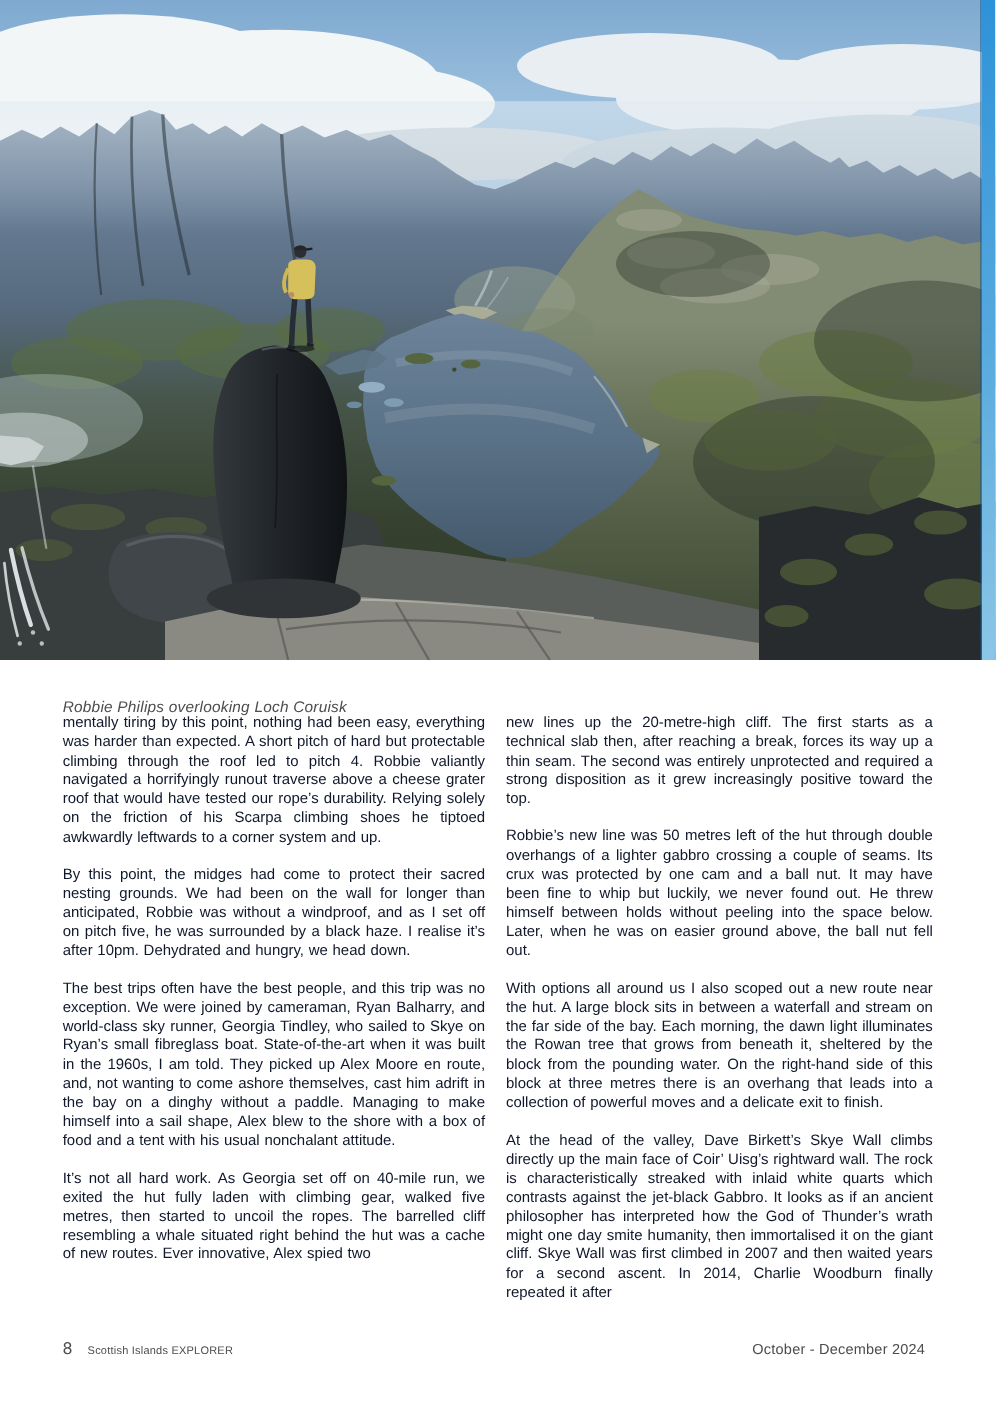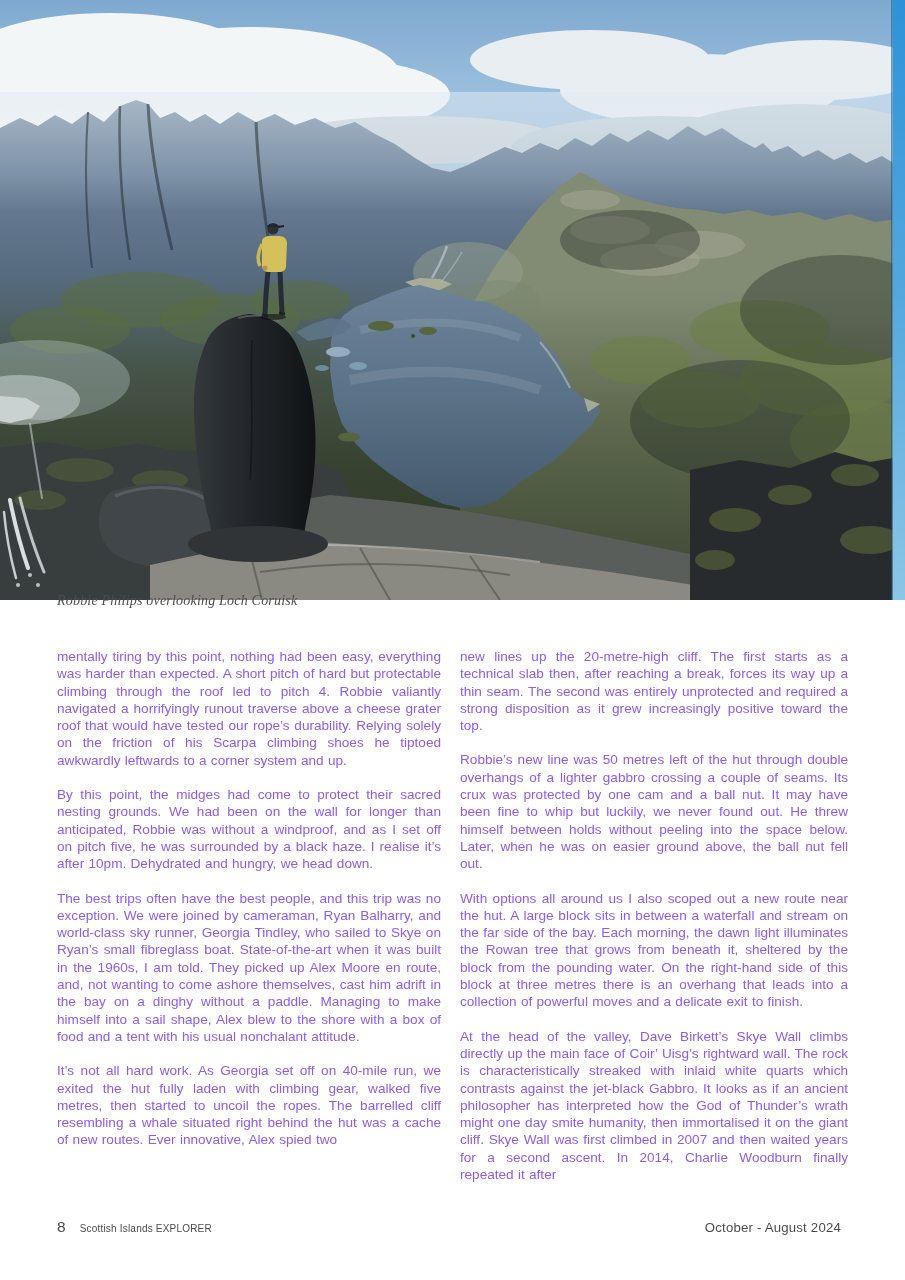--- a/index.html
+++ b/index.html
@@ -1,25 +1,25 @@
 <!DOCTYPE html>
 <html><head>
 <meta charset="utf-8">
 <style>
   html,body{margin:0;padding:0;background:#ffffff;}
   .page{position:relative;width:905px;height:1280px;background:#ffffff;overflow:hidden;
         font-family:"Liberation Sans",sans-serif;}
   .hero{position:absolute;top:0;left:0;width:905px;height:600px;margin:0;}
   .hero svg{display:block;width:905px;height:600px;}
-  .caption{position:absolute;top:593px;left:57px;
-           font-family:Liberation Serif, serif;font-style:italic;font-size:14px;
+  .caption{position:absolute;top:634px;left:57px;
+           font-family:Liberation Sans, sans-serif;font-style:italic;font-size:14px;
            color:#4d4d4d;letter-spacing:.2px;}
   .article{position:absolute;top:648px;left:57px;width:791px;
            display:flex;justify-content:space-between;}
-  .col{width:384px;font-size:13.6px;line-height:17.3px;color:#8b5cf6;
+  .col{width:384px;font-size:13.6px;line-height:17.3px;color:#0f172a;
        text-align:justify;word-spacing:.5px;}
   .col.right{width:388px;}
   .col p{margin:0 0 17px 0;}
   .col p:last-child{margin-bottom:16px;}
   .pfooter{position:absolute;top:1218px;left:0;width:905px;box-sizing:border-box;
            padding:0 64px 0 57px;display:flex;justify-content:space-between;
            align-items:baseline;color:#4b4c4e;}
   .footer-left{display:flex;align-items:baseline;gap:14px;}
   .pagenum{font-size:15.5px;}
   .mag{font-size:10px;letter-spacing:.2px;}
@@ -253,16 +253,16 @@
       <p>With options all around us I also scoped out a new route near the hut. A large block sits in between a waterfall and stream on the far side of the bay. Each morning, the dawn light illuminates the Rowan tree that grows from beneath it, sheltered by the block from the pounding water. On the right-hand side of this block at three metres there is an overhang that leads into a collection of powerful moves and a delicate exit to finish.</p>
       <p>At the head of the valley, Dave Birkett’s Skye Wall climbs directly up the main face of Coir’ Uisg’s rightward wall. The rock is characteristically streaked with inlaid white quarts which contrasts against the jet-black Gabbro. It looks as if an ancient philosopher has interpreted how the God of Thunder’s wrath might one day smite humanity, then immortalised it on the giant cliff. Skye Wall was first climbed in 2007 and then waited years for a second ascent. In 2014, Charlie Woodburn finally repeated it after</p>
     </div>
   </main>
 
   <footer class="pfooter">
     <div class="footer-left">
       <span class="pagenum">8</span>
       <span class="mag">Scottish Islands EXPLORER</span>
     </div>
-    <div class="issue">October - August 2024</div>
+    <div class="issue">October - December 2024</div>
   </footer>
 
 </div>
 
 </body></html>

